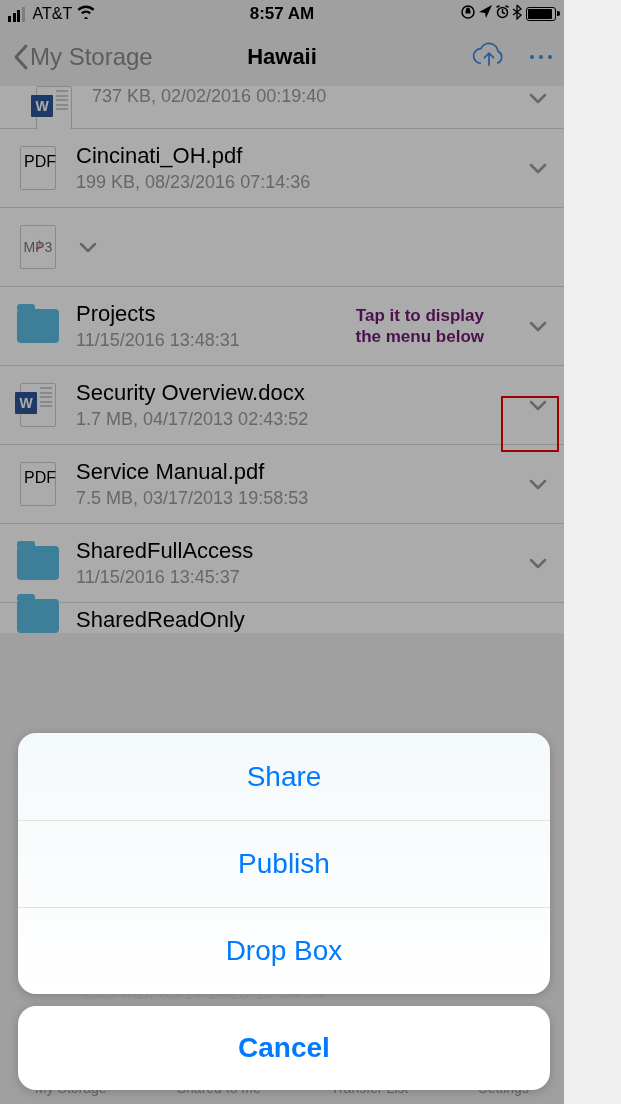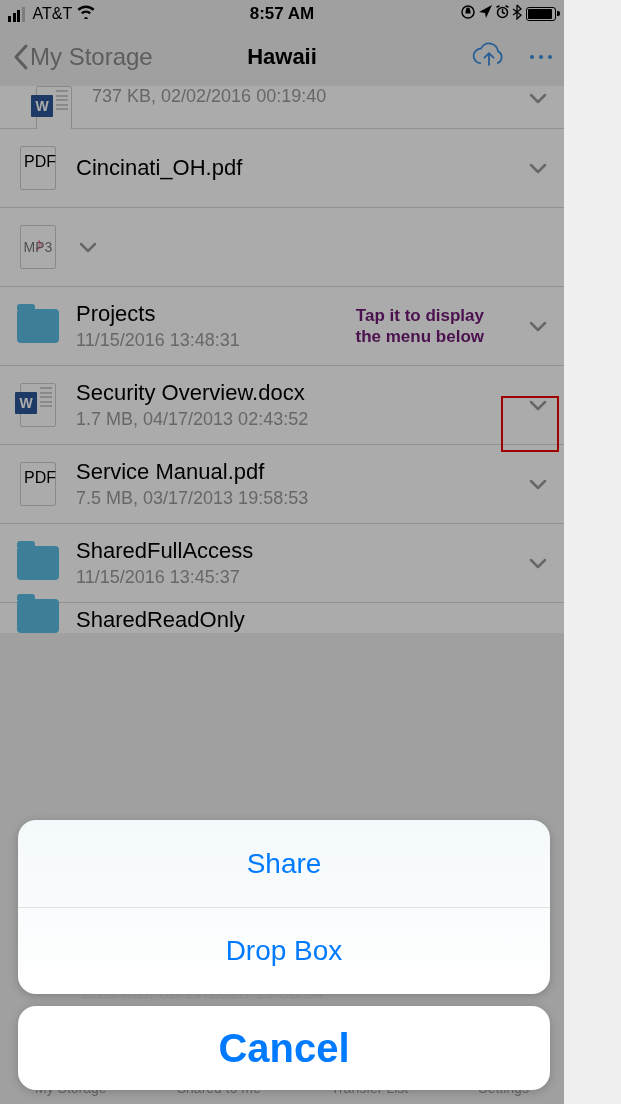--- a/index.html
+++ b/index.html
@@ -64,21 +64,21 @@
     .tab-bar { position:absolute; bottom:0; left:0; right:0; height:32px; display:flex; justify-content:space-around; align-items:center; font-size:14px; color:#9a9a9a; }
 
     
     .dim { position:absolute; inset:0; background:rgba(0,0,0,0.33); pointer-events:none; }
 
     
     .sheet-wrap { position:absolute; left:18px; right:14px; bottom:14px; }
     .sheet { background: linear-gradient(#f4f9fb,#fff); border-radius: 18px; overflow:hidden; margin-bottom: 12px; box-shadow: 0 2px 10px rgba(0,0,0,0.2); }
     .sheet-item { height: 87px; display:flex; align-items:center; justify-content:center; font-size:28px; color:#007aff; border-top:1px solid #e2e2e2; }
     .sheet-item:first-child{ border-top:none; }
-    .cancel { background:#fff; border-radius: 18px; height: 84px; display:flex; align-items:center; justify-content:center; font-size:40px; color:#007aff; font-weight:600; box-shadow: 0 2px 10px rgba(0,0,0,0.2); }
+    .cancel { background:#fff; border-radius: 18px; height: 84px; display:flex; align-items:center; justify-content:center; font-size:28px; color:#007aff; font-weight:600; box-shadow: 0 2px 10px rgba(0,0,0,0.2); }
 
     
     .under-meta { position:absolute; left:82px; bottom:100px; color:#9a9a9a; font-size:18px; }
   </style>
 </head>
 <body>
 
 <div class="screen">
 
   <div class="status-bar">
@@ -162,20 +162,21 @@
       </div>
       <div class="row">
         <div class="icon-slot">
           <div class="doc">
             <div class="glass"></div>
             <div class="lbl">PDF</div>
           </div>
         </div>
         <div class="text-area">
           <div class="fname">Cincinati_OH.pdf</div>
+          <div class="meta">199 KB, 08/23/2016 07:14:36</div>
         </div>
         <svg class="chev" viewBox="0 0 24 24">
           <path d="M5 9 l7 7 7-7" fill="none" stroke="#9a9a9a" stroke-width="2.5" stroke-linecap="round" stroke-linejoin="round"></path>
         </svg>
       </div>
       <div class="row">
         <div class="icon-slot">
           <div class="doc mp3">
             <div class="note">♪</div>
             <div class="lbl">MP3</div>
@@ -262,18 +263,19 @@
       <span>Settings</span>
     </div>
 
   <div class="dim"></div>
 
   <div class="under-meta">25.3 MB, 03/17/2013 19:58:34</div>
 
   <div class="sheet-wrap">
     <div class="sheet" id="sheet-items">
         <div class="sheet-item">Share</div>
+        <div class="sheet-item">Publish</div>
         <div class="sheet-item">Drop Box</div>
       </div>
     <div class="cancel">Cancel</div>
   </div>
 
 </div>
 
 </body></html>

